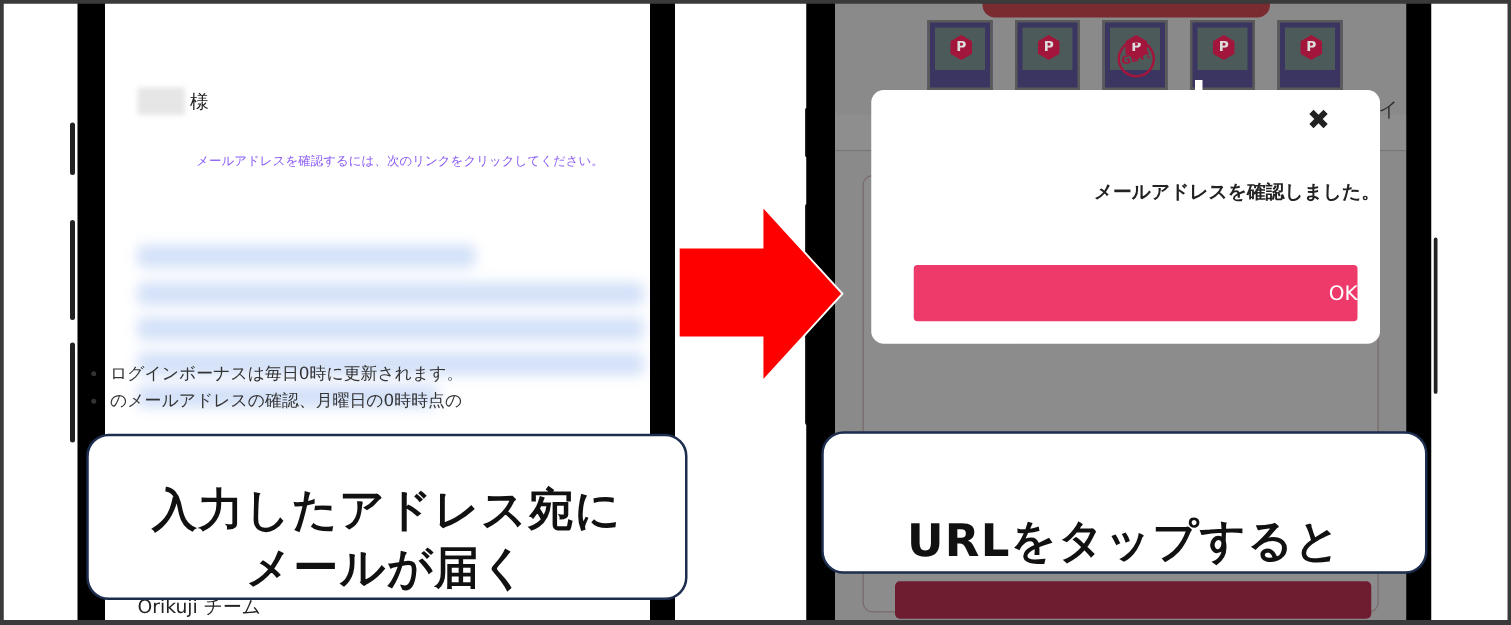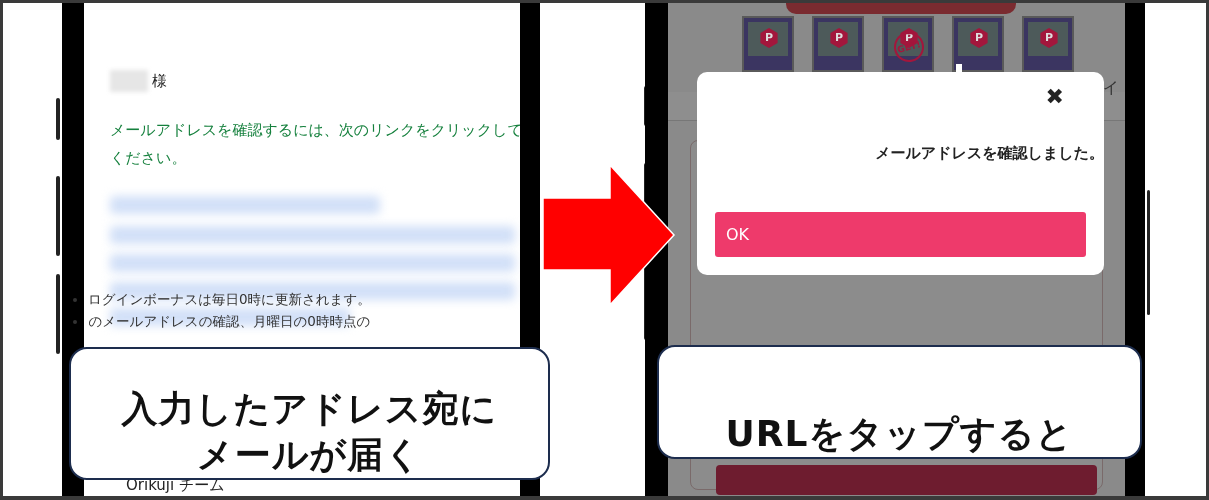--- a/index.html
+++ b/index.html
@@ -8,44 +8,44 @@
   
   .phone{position:absolute;top:0;height:500px;background:#000;}
   .btn{position:absolute;width:4px;background:#222;border-radius:2px;}
   .screen{position:absolute;top:0;bottom:0;overflow:hidden;}
   
   #phoneL{left:62px;width:478px;}
   #screenL{left:22px;right:20px;background:#fff;}
   .mail-title{position:absolute;left:26px;top:12px;font-size:20px;font-weight:bold;color:#111;letter-spacing:0.5px;}
   .mail-name{position:absolute;left:26px;top:70px;font-size:15px;color:#222;display:flex;align-items:center;}
   .blurname{display:inline-block;width:38px;height:22px;background:#e6e6e6;filter:blur(2px);margin-right:4px;}
-  .mail-body{position:absolute;left:26px;top:116px;width:420px;font-size:15px;line-height:28px;color:#15803d;}
+  .mail-body{position:absolute;left:26px;top:116px;width:420px;font-size:10px;line-height:28px;color:#8b5cf6;text-align:center;}
   .blurlink{position:absolute;left:26px;height:18px;background:#d2e0f8;filter:blur(5px);border-radius:4px;}
-  .mail-sign{position:absolute;left:42px;top:476px;font-size:15px;color:#222;}
+  .mail-sign{position:absolute;left:26px;top:476px;font-size:15px;color:#222;}
   
   #phoneR{left:645px;width:500px;}
   #screenR{left:23px;right:20px;background:#8a8a8a;}
   .banner{position:absolute;left:118px;top:-6px;width:230px;height:20px;background:#7a2b30;border-radius:0 0 10px 10px;}
   .cards{position:absolute;left:74px;top:16px;display:flex;gap:18px;}
   .card{width:52px;height:56px;background:#3b3561;border:2px solid #5a5a5a;box-sizing:border-box;position:relative;}
   .card .img{position:absolute;left:4px;top:4px;right:4px;height:34px;background:#4d5a5a;}
   .card .hex{position:absolute;left:15px;top:10px;width:20px;height:20px;background:#a3163c;clip-path:polygon(50% 0,93% 25%,93% 75%,50% 100%,7% 75%,7% 25%);color:#ddd;font-size:11px;font-weight:bold;text-align:center;line-height:20px;}
   .card .get{position:absolute;left:10px;top:14px;width:30px;height:30px;border:2px solid #a3163c;border-radius:50%;box-sizing:border-box;color:#a3163c;font-size:9px;font-weight:bold;text-align:center;line-height:26px;transform:rotate(-15deg);}
   .tab-strip{position:absolute;left:0;right:0;top:92px;height:28px;background:#8e8e8e;border-bottom:1px solid #777;}
   .tab-mark{position:absolute;right:6px;top:78px;font-size:16px;color:#333;}
   .panel{position:absolute;left:22px;right:22px;top:140px;bottom:10px;background:#8c8c8c;border:1px solid #7a6a6a;border-radius:8px;}
   .bullets{position:absolute;left:70px;top:288px;font-size:13.5px;line-height:22px;color:#333;}
-  .bullets li{list-style:disc;text-align:center;}
+  .bullets li{list-style:disc;}
   .bullets ul{margin:0;padding-left:18px;}
   .redbar{position:absolute;left:48px;right:28px;top:465px;height:30px;background:#6e1c2f;border-radius:4px;}
   
   .modal{position:absolute;left:697px;top:72px;width:407px;height:203px;background:#fff;border-radius:10px;z-index:10;}
   .modal-close{position:absolute;right:40px;top:12px;font-size:22px;font-weight:bold;color:#222;cursor:pointer;}
   .modal-msg{position:absolute;left:0;right:0;top:72px;text-align:right;font-size:15px;font-weight:bold;color:#222;}
-  .modal-ok{position:absolute;left:18px;right:18px;top:140px;height:45px;background:#ee3a6b;border-radius:3px;color:#fff;font-size:16px;text-align:left;line-height:45px;cursor:pointer;padding-left:11px;}
+  .modal-ok{position:absolute;left:34px;right:18px;top:140px;height:45px;background:#ee3a6b;border-radius:3px;color:#fff;font-size:16px;text-align:right;line-height:45px;cursor:pointer;padding-left:11px;}
   .cursor-mark{position:absolute;left:956px;top:64px;width:6px;height:10px;background:#fff;z-index:11;}
   
   .arrow{position:absolute;left:542px;top:164px;width:134px;height:142px;z-index:20;}
   
   .caption{position:absolute;background:#fff;border:2px solid #1d2d4e;border-radius:18px;z-index:30;box-sizing:border-box;display:flex;flex-direction:column;justify-content:flex-end;align-items:center;}
   .caption span{display:block;font-size:36px;font-weight:bold;color:#111;line-height:46px;letter-spacing:1px;}
   #capL{left:69px;top:347px;width:481px;height:133px;}
   #capR{left:657px;top:345px;width:485px;height:114px;}
 </style>
 </head>

